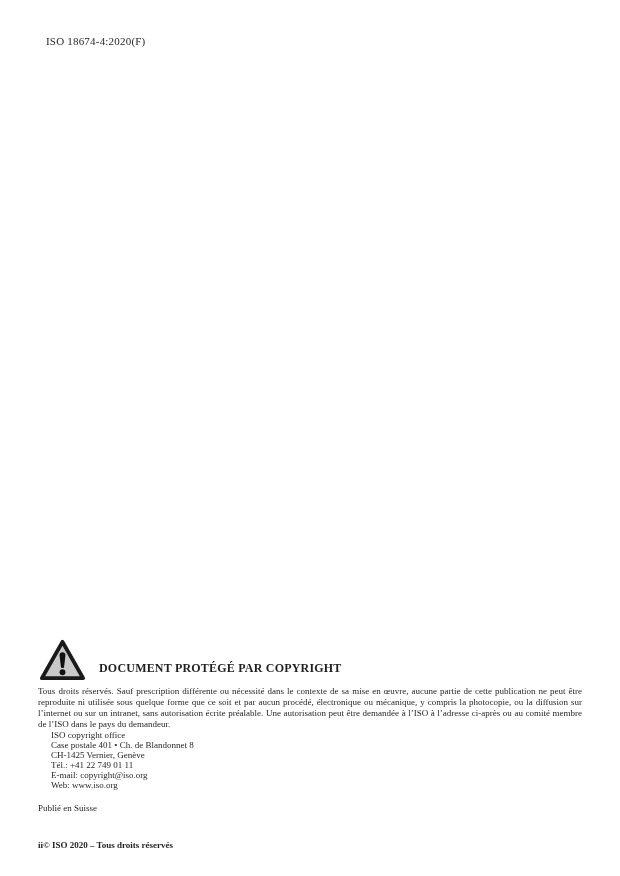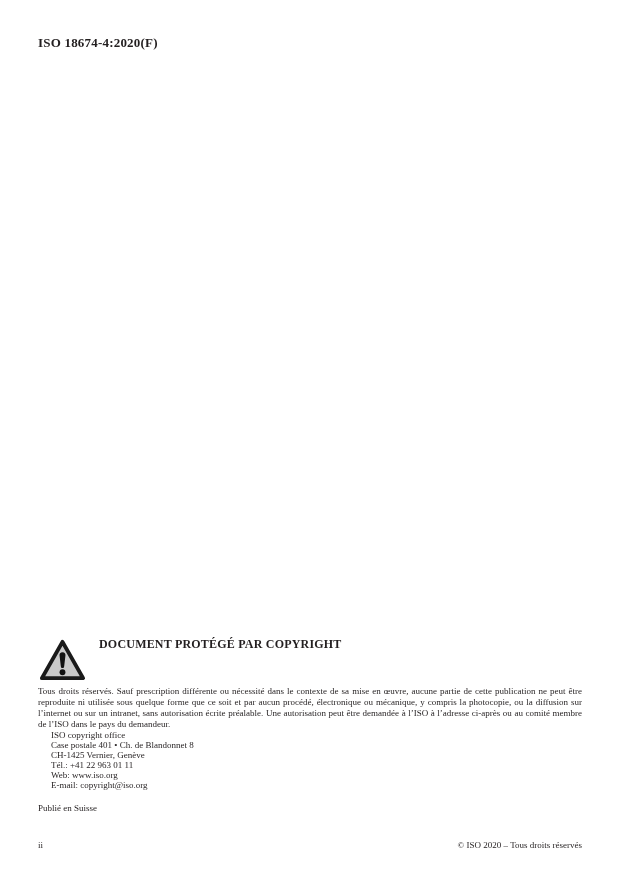--- a/index.html
+++ b/index.html
@@ -11,34 +11,34 @@
   .page {
     position: relative;
     width: 620px;
     height: 876px;
     background: #ffffff;
     overflow: hidden;
   }
   .doc-ref {
     position: absolute;
     top: 35px;
-    left: 38px;
-    font-size: 13px;
-    font-weight: bold;
+    left: 46px;
+    font-size: 11px;
+    font-weight: normal;
     letter-spacing: 0.2px;
   }
   .copyright-section {
     position: absolute;
     left: 38px;
     right: 38px;
     top: 637px;
   }
   .warning-row {
     display: flex;
-    align-items: flex-start;
+    align-items: flex-end;
   }
   .warning-icon {
     width: 49px;
     height: 46px;
     flex: 0 0 auto;
   }
   .copyright-title {
     font-size: 12px;
     font-weight: bold;
     margin-left: 12px;
@@ -64,23 +64,24 @@
     margin-top: 13px;
     font-size: 9px;
     line-height: 11px;
   }
   .footer {
     position: absolute;
     left: 38px;
     right: 38px;
     bottom: 26px;
     display: flex;
-    justify-content: space-between;
+    justify-content: flex-start;
     align-items: baseline;
     font-size: 9px;
+    font-weight: bold;
   }
 </style>
 </head>
 <body>
 
 <div class="page">
 
   <div class="doc-ref">ISO 18674-4:2020(F)</div>
 
   <div class="copyright-section">
@@ -96,23 +97,23 @@
       <span class="copyright-title">DOCUMENT PROTÉGÉ PAR COPYRIGHT</span>
     </div>
 
 
     <div class="copyright-body">Tous droits réservés. Sauf prescription différente ou nécessité dans le contexte de sa mise en œuvre, aucune partie de cette publication ne peut être reproduite ni utilisée sous quelque forme que ce soit et par aucun procédé, électronique ou mécanique, y compris la photocopie, ou la diffusion sur l’internet ou sur un intranet, sans autorisation écrite préalable. Une autorisation peut être demandée à l’ISO à l’adresse ci-après ou au comité membre de l’ISO dans le pays du demandeur.</div>
 
     <div class="address-block">
       <div>ISO copyright office</div>
       <div>Case postale 401 • Ch. de Blandonnet 8</div>
       <div>CH-1425 Vernier, Genève</div>
-      <div>Tél.: +41 22 963 01 11</div>
+      <div>Tél.: +41 22 749 01 11</div>
+      <div>E-mail: copyright@iso.org</div>
       <div>Web: www.iso.org</div>
-      <div>E-mail: copyright@iso.org</div>
     </div>
 
     <div class="published-line">Publié en Suisse</div>
 
   </div>
 
   <div class="footer">
     <span>ii</span>
     <span>© ISO 2020 – Tous droits réservés</span>
   </div>

